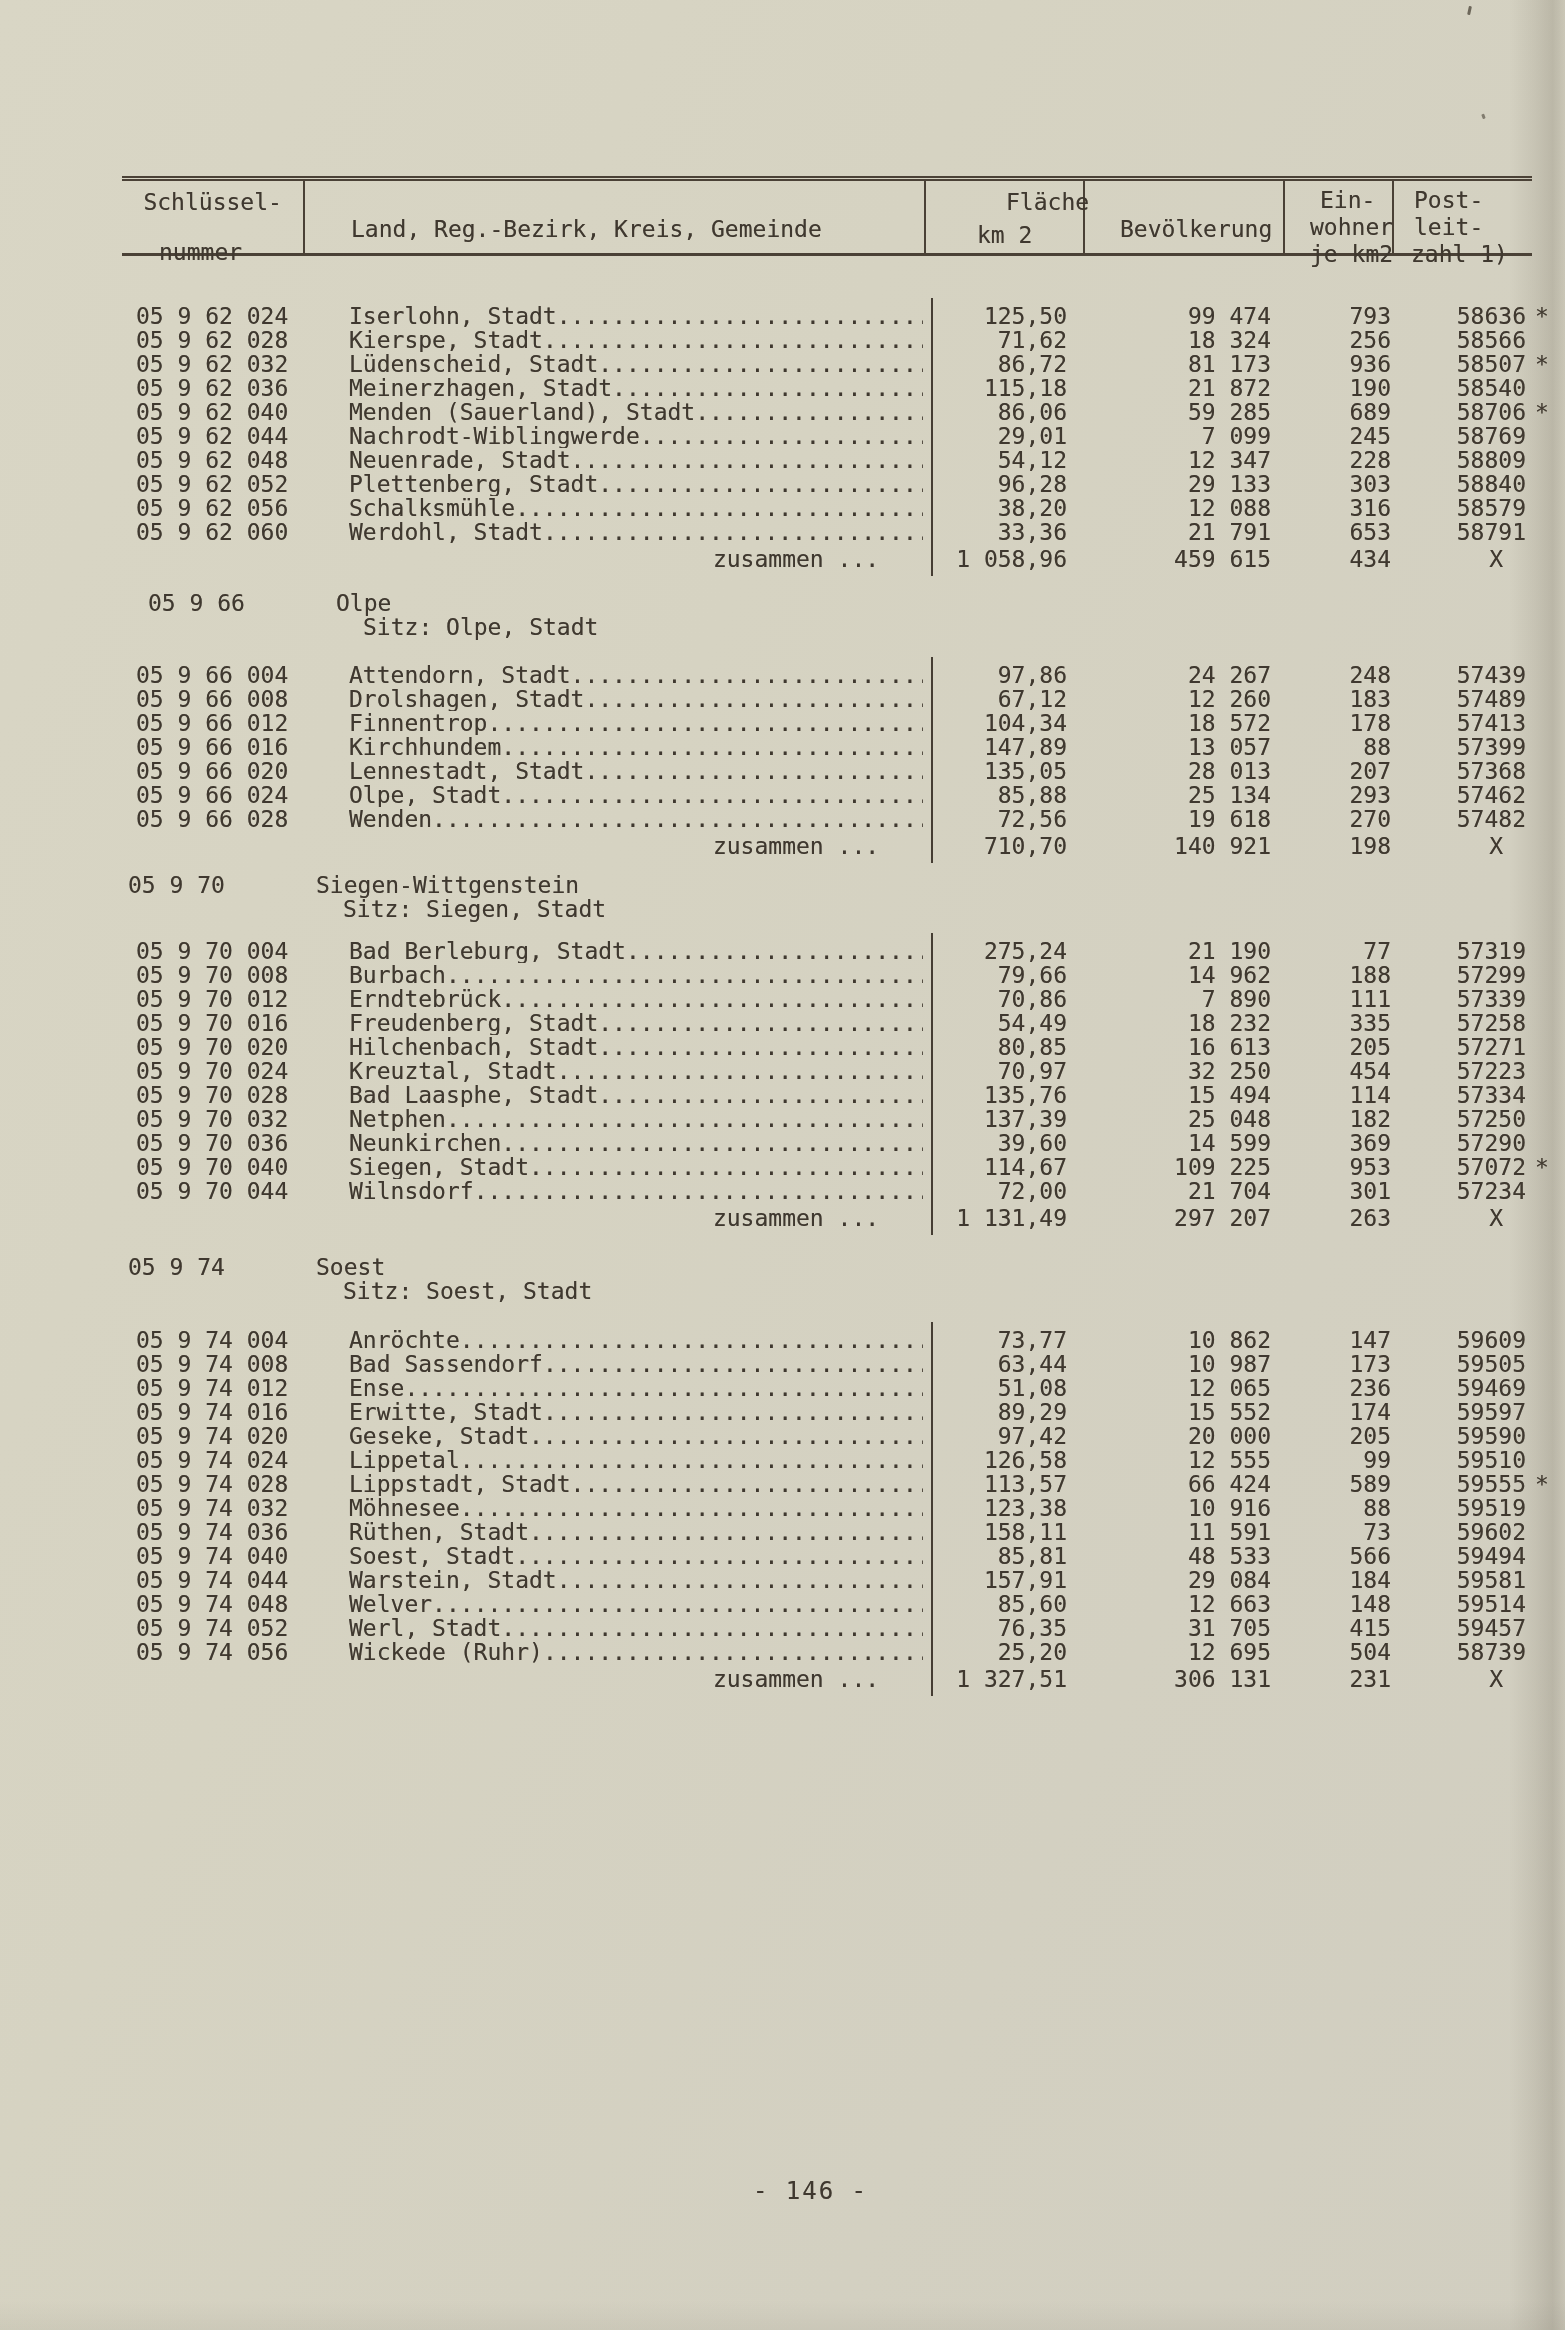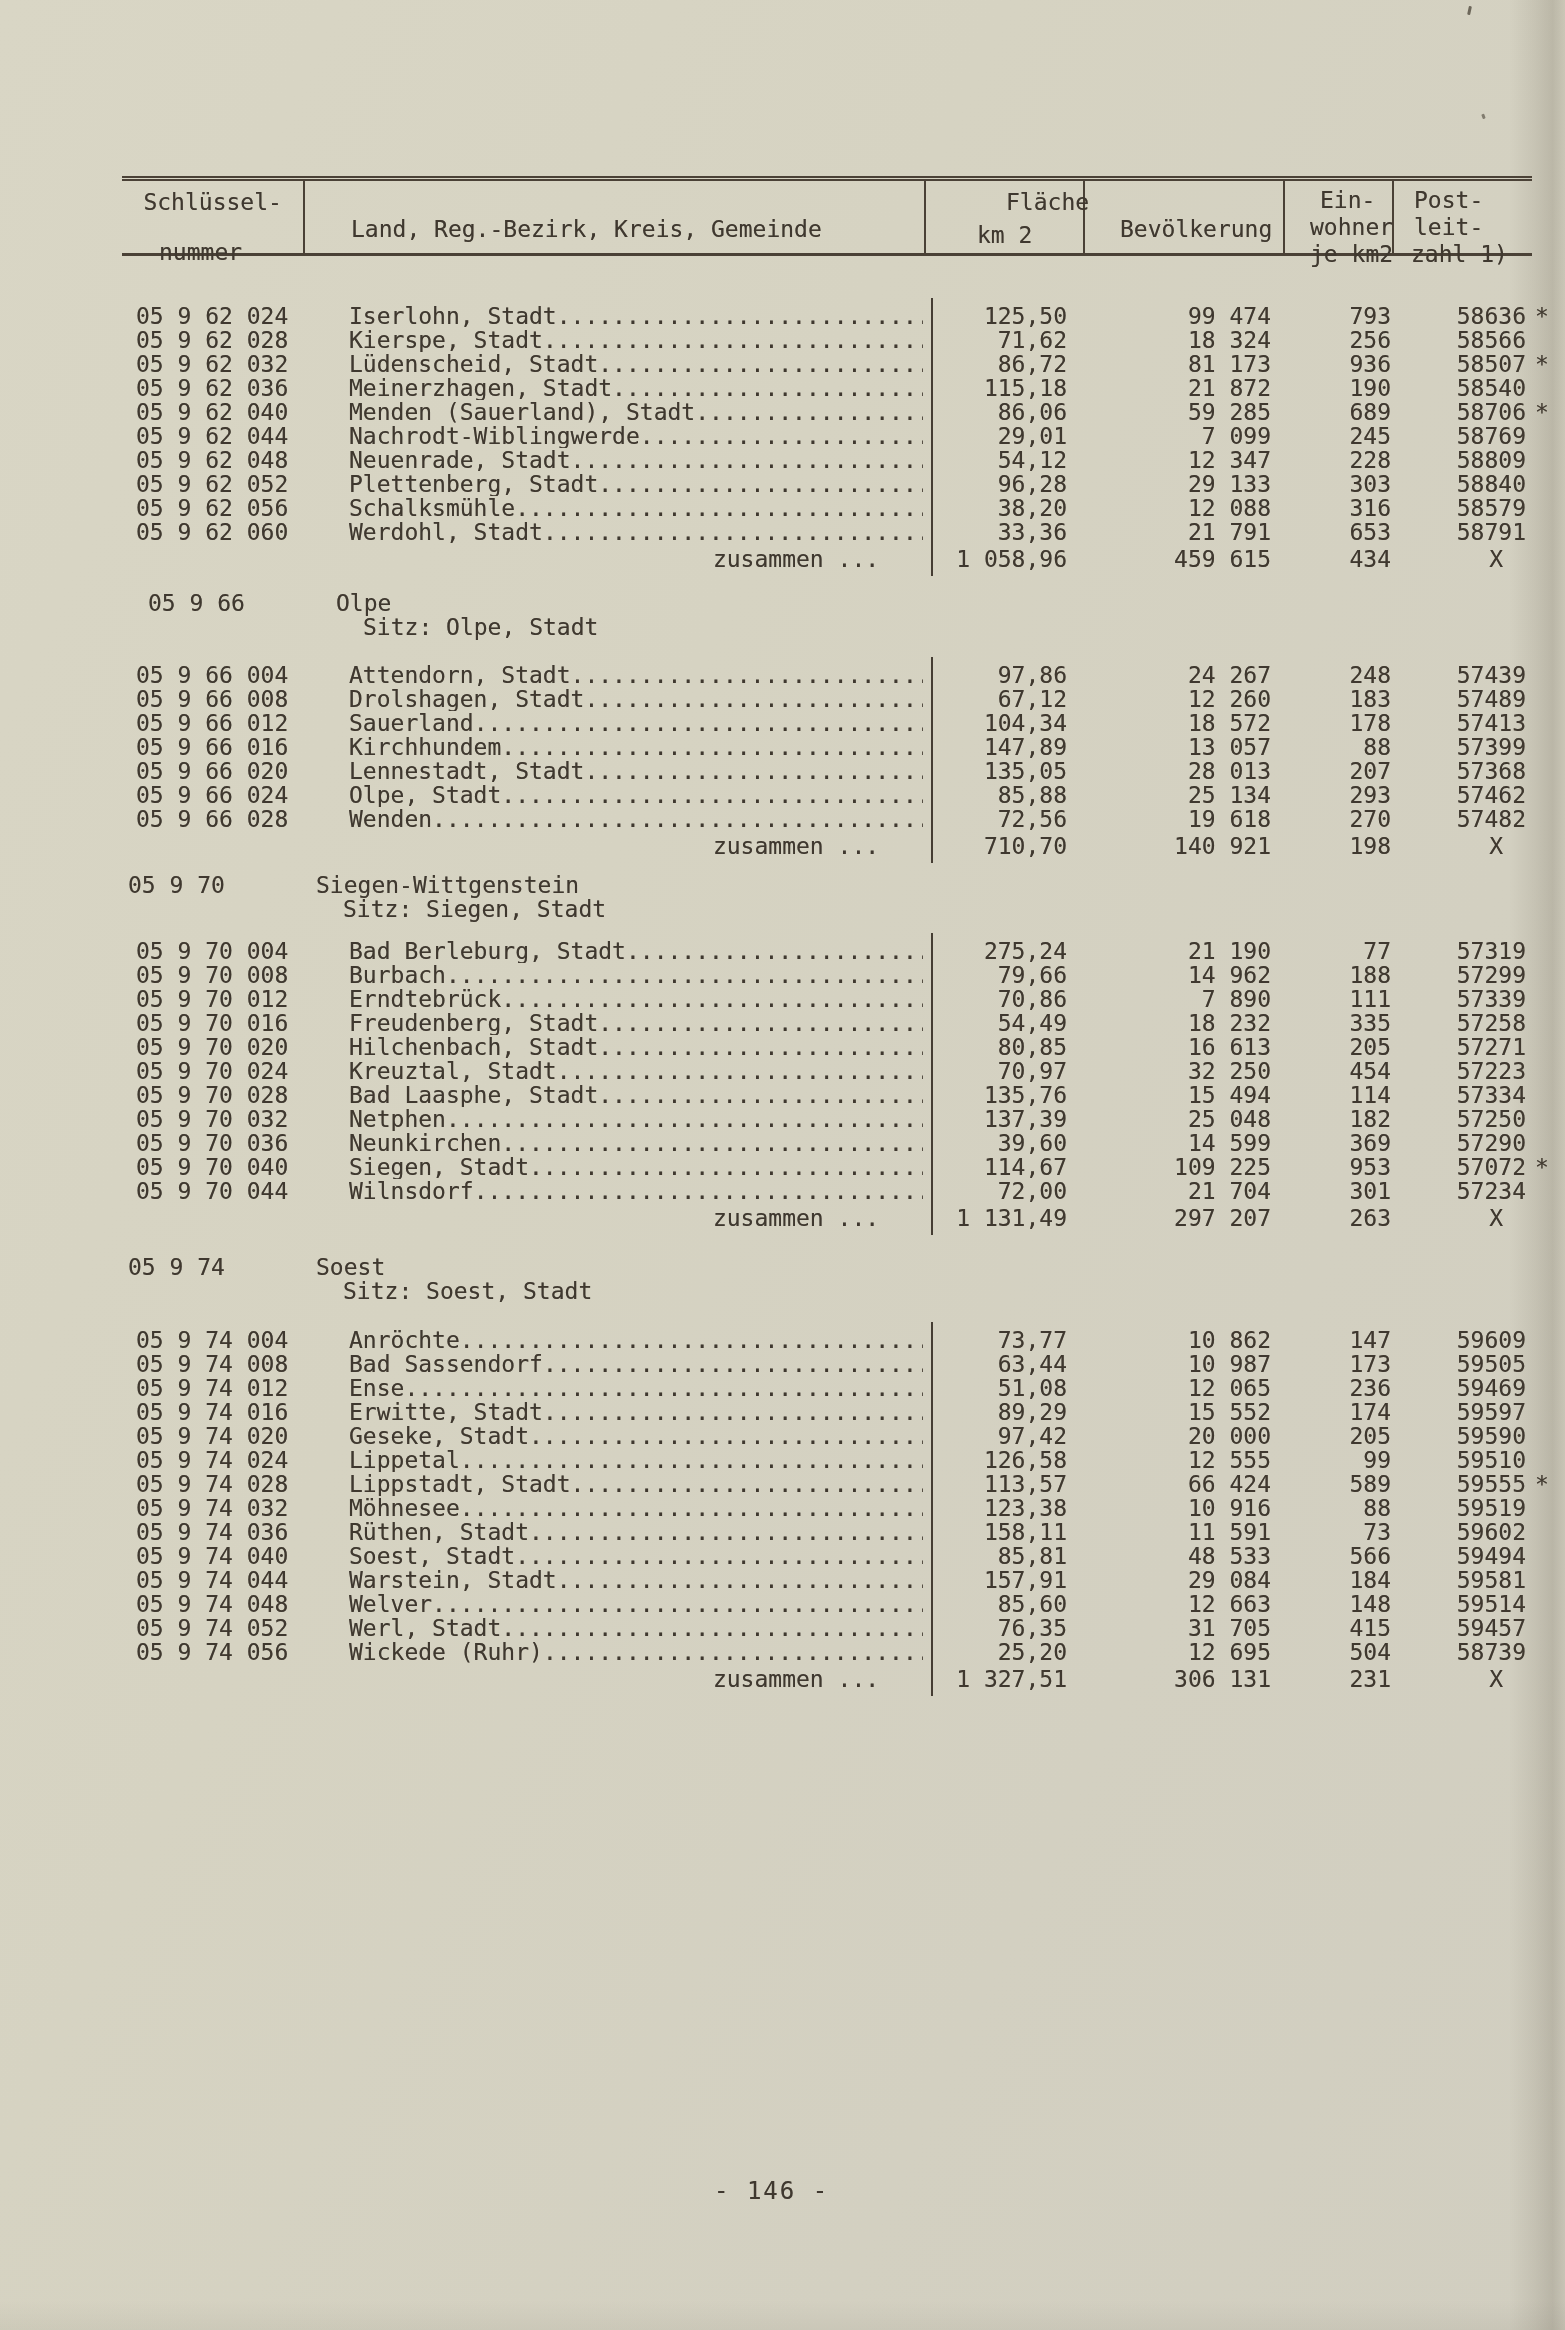--- a/index.html
+++ b/index.html
@@ -46,21 +46,21 @@
   .gkey{position:absolute;left:128px;top:0;}
   .gname{position:absolute;left:316px;top:0;}
   .gsitz{position:absolute;left:343px;top:24.4px;}
   
   #fbox{
     position:absolute;left:130px;top:1963px;width:640px;height:60px;
     border:2.5px solid #4a4136;box-sizing:border-box;
     display:flex;align-items:center;justify-content:center;
     font-size:23px;white-space:pre;
   }
-  #pageno{position:absolute;left:714px;top:2177px;width:193px;font-size:24px;letter-spacing:2px;}
+  #pageno{position:absolute;left:714px;top:2177px;width:193px;text-align:center;font-size:24px;letter-spacing:2px;}
   
   #edge-right{position:absolute;top:0;right:0;width:56px;height:2330px;
     background:linear-gradient(to right,rgba(0,0,0,0) 0%,rgba(88,80,64,.10) 45%,rgba(88,80,64,.20) 78%,rgba(130,122,104,.12) 100%);}
   #edge-bottom{position:absolute;left:0;bottom:0;width:1565px;height:30.5px;
     background:linear-gradient(to bottom,rgba(0,0,0,0),rgba(88,80,64,.07));}
   .speck{position:absolute;background:#4a4337;border-radius:1px;}
 </style>
 </head>
 <body>
 
@@ -228,21 +228,21 @@
           <span class="cell n"><span>Drolshagen, Stadt</span><span class="dots"></span></span>
           <span class="cell fl">67,12</span>
           <span class="cell bv">12 260</span>
           <span class="cell dk">183</span>
           <span class="cell pz">57489</span>
           <span class="cell st"></span>
         </div>
 
         <div class="row ink">
           <span class="cell k">05 9 66 012</span>
-          <span class="cell n"><span>Sauerland</span><span class="dots"></span></span>
+          <span class="cell n"><span>Finnentrop</span><span class="dots"></span></span>
           <span class="cell fl">104,34</span>
           <span class="cell bv">18 572</span>
           <span class="cell dk">178</span>
           <span class="cell pz">57413</span>
           <span class="cell st"></span>
         </div>
 
         <div class="row ink">
           <span class="cell k">05 9 66 016</span>
           <span class="cell n"><span>Kirchhundem</span><span class="dots"></span></span>

